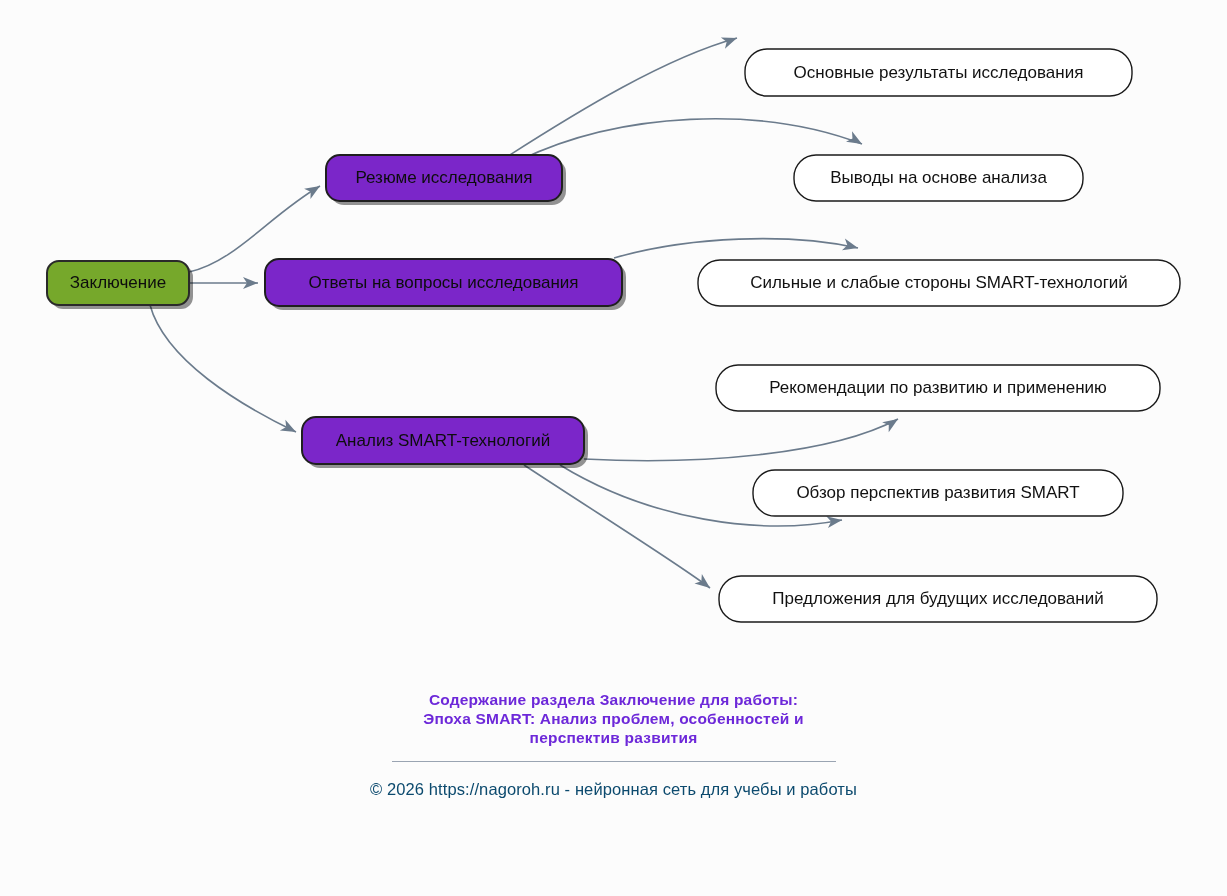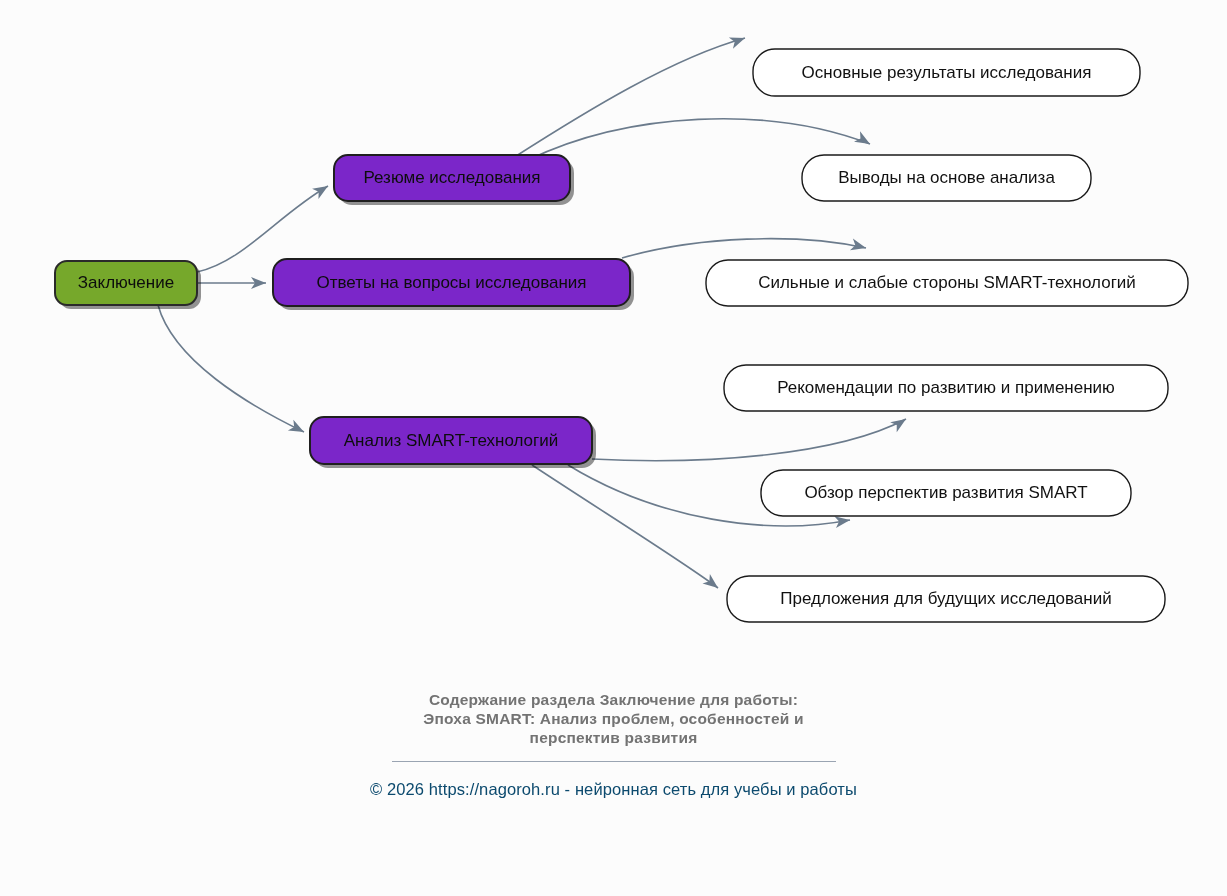--- a/index.html
+++ b/index.html
@@ -10,21 +10,21 @@
   body {
     width: 1227px;
     height: 896px;
     font-family: "Liberation Sans", sans-serif;
     background: #fcfcfc;
     position: relative;
     overflow: hidden;
   }
   #mindmap-stage {
     position: absolute;
-    left: 8px;
+    left: 0;
     top: 0;
     width: 1137px;
     height: 660px;
   }
   #mindmap-svg {
     display: block;
     width: 1227px;
     height: 660px;
   }
   .node-label {
@@ -58,21 +58,21 @@
     position: absolute;
     left: 0;
     top: 690px;
     width: 1227px;
     text-align: center;
   }
   #caption-text {
     font-family: "Liberation Sans", sans-serif;
     font-size: 15.5px;
     font-weight: bold;
-    color: #737373;
+    color: #6d28d9;
     line-height: 19px;
     letter-spacing: 0.2px;
     white-space: pre-line;
     margin: 0 auto;
     width: 760px;
   }
   #footer-divider {
     width: 444px;
     height: 0;
     border-top: 1px solid #9aa4b2;

